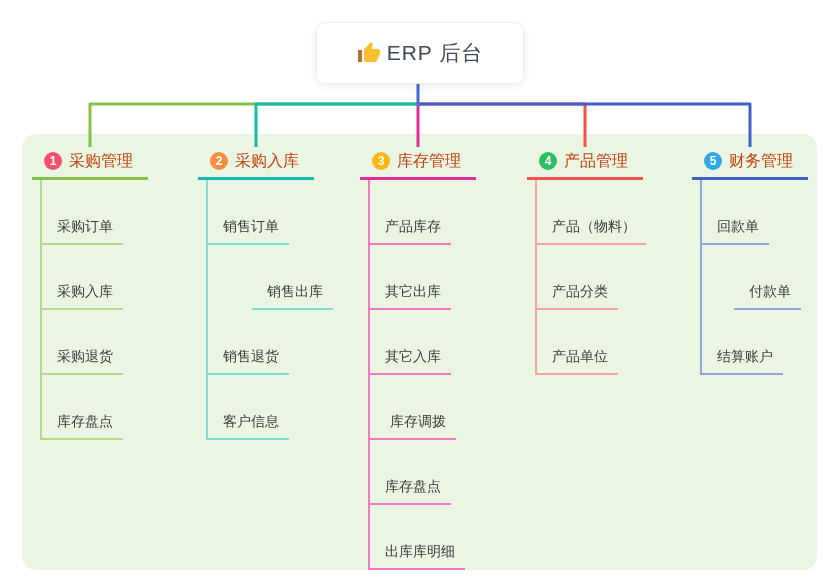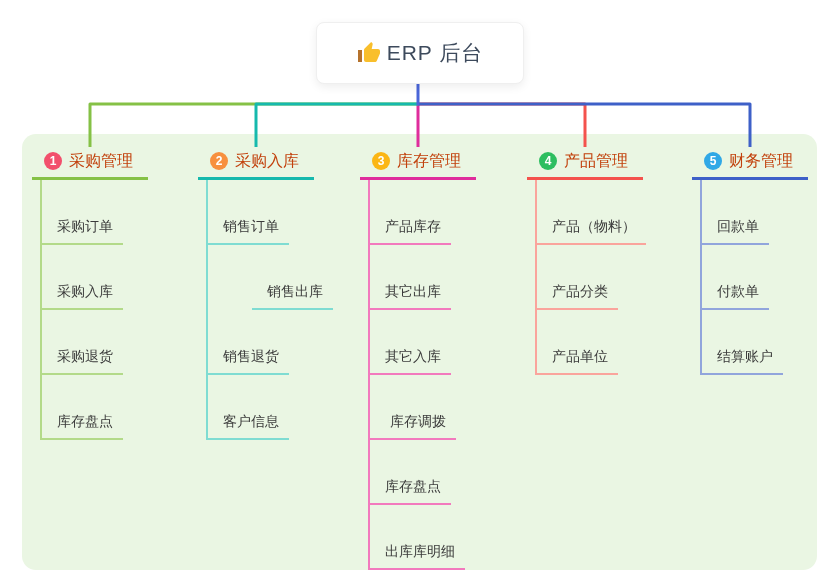--- a/index.html
+++ b/index.html
@@ -141,20 +141,20 @@
     <div class="col" style="left: 692px; top: 145px; width: 116px;">
       <div class="col-header" style="border-bottom-color: rgb(62, 96, 200);">
         <span class="badge" style="background: rgb(48, 168, 230);">5</span>
         <span class="col-title">财务管理</span>
       </div>
       <div class="items" style="border-left-color: rgb(145, 165, 220);">
         <div class="item">
       <span class="item-label" style="border-bottom-color: rgb(145, 165, 220);">回款单</span>
     </div>
         <div class="item">
-      <span class="item-label" style="border-bottom-color: rgb(145, 165, 220);">付款单</span>
+      <span class="item-label" style="border-bottom-color: rgb(145, 165, 220); margin-left: 32px;">付款单</span>
     </div>
         <div class="item">
       <span class="item-label" style="border-bottom-color: rgb(145, 165, 220);">结算账户</span>
     </div>
       </div>
     </div>
   </div>
 
 </body></html>

